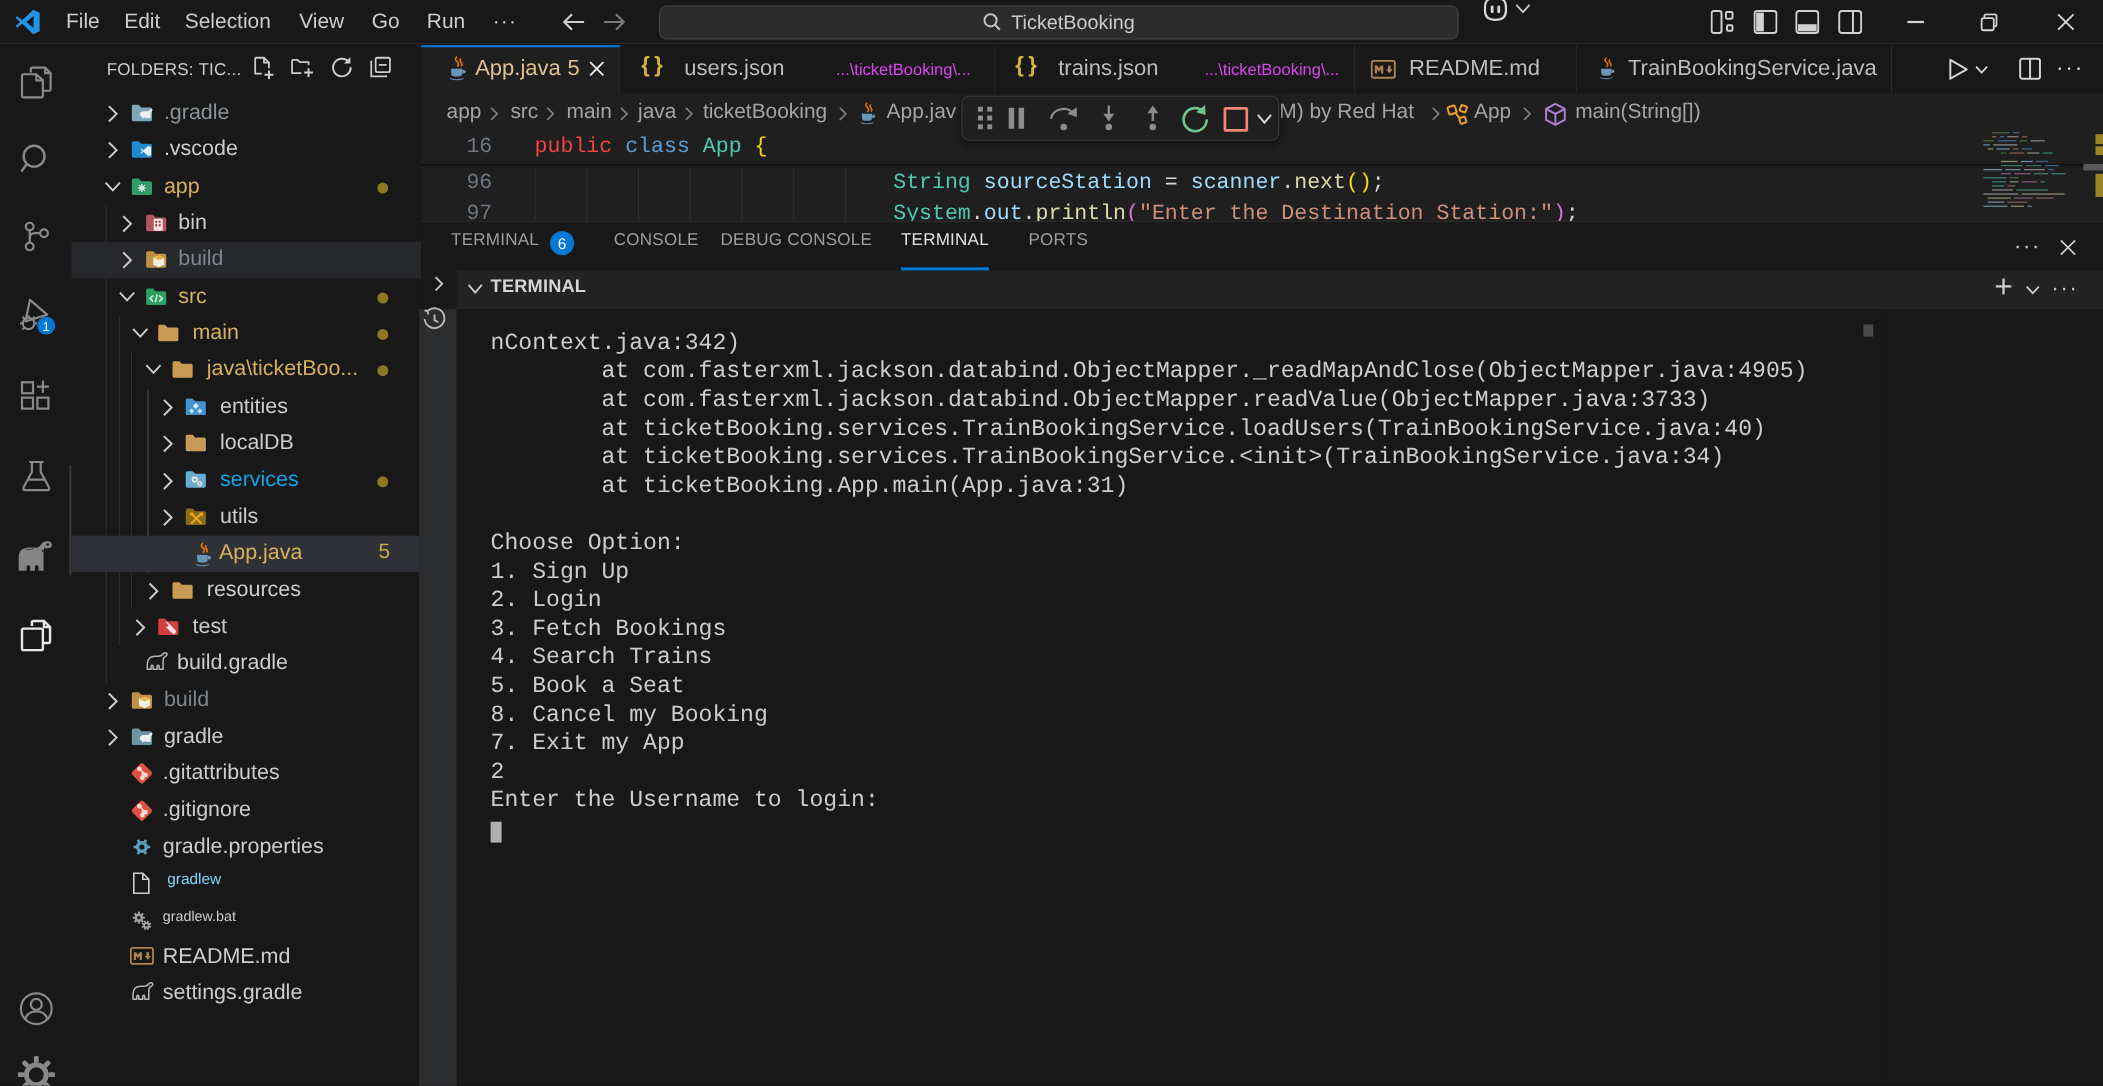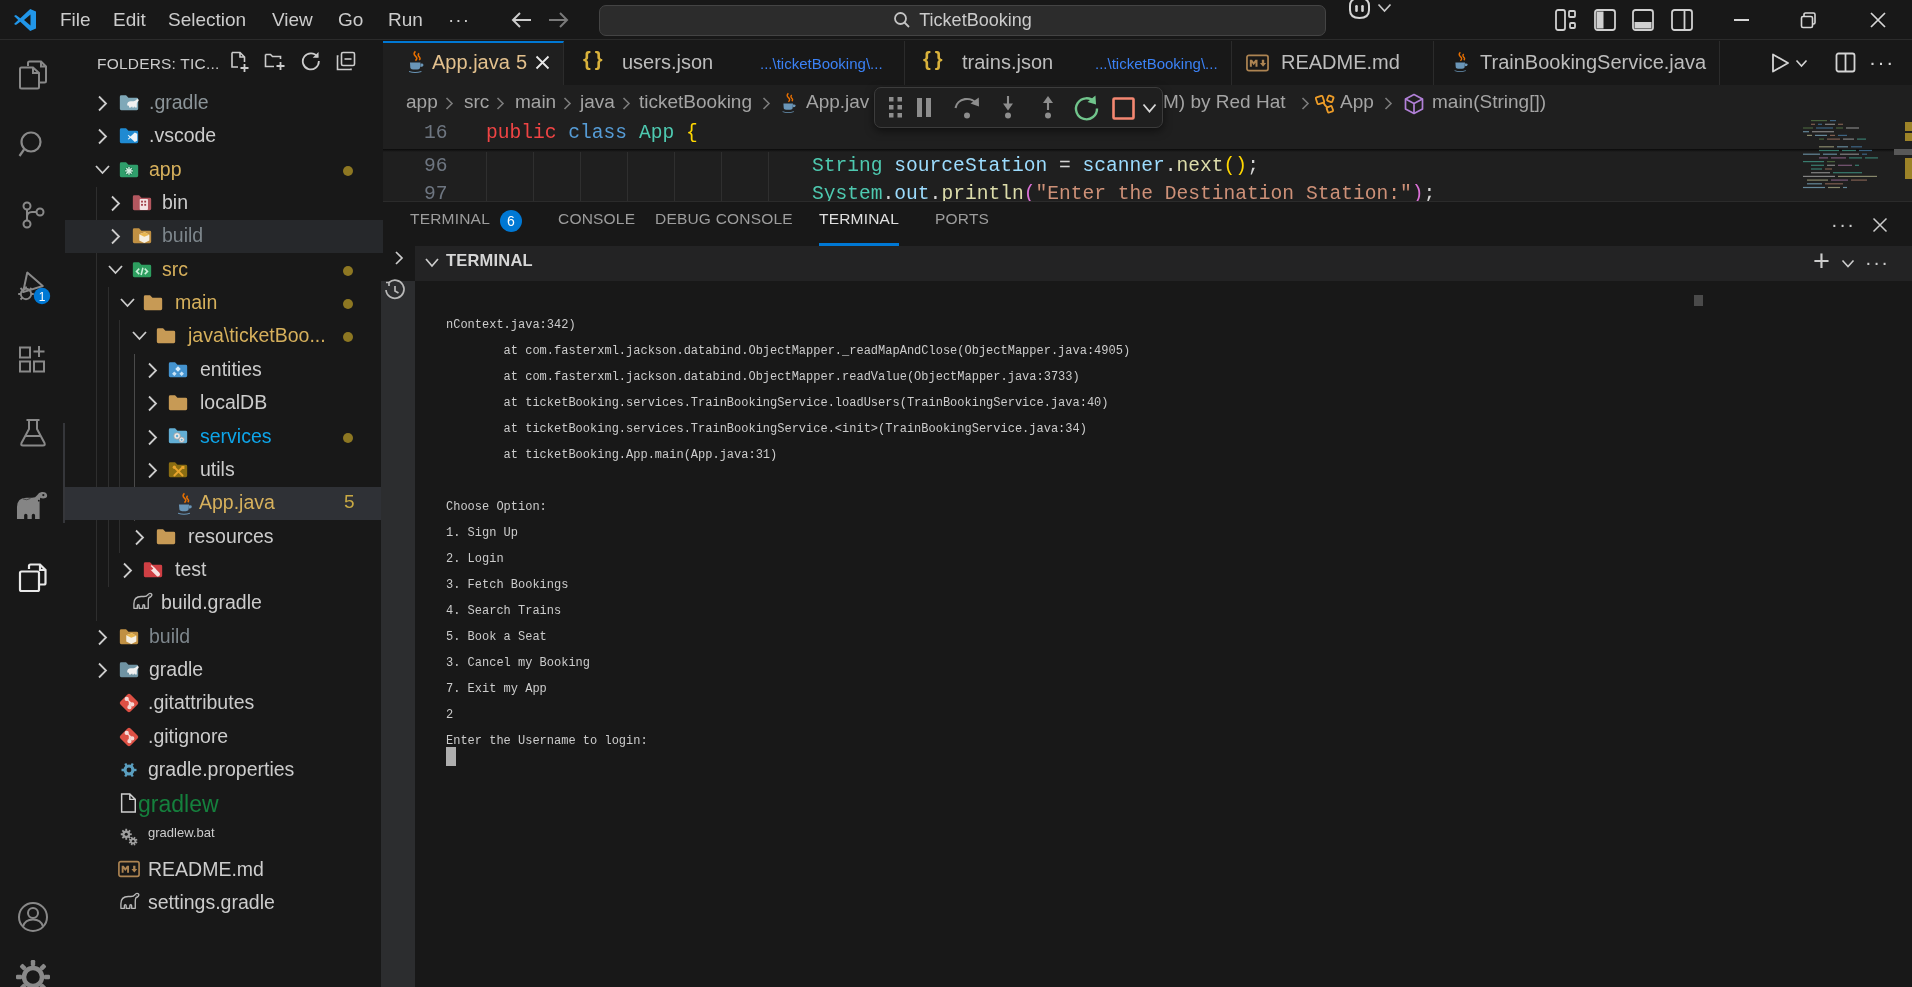--- a/index.html
+++ b/index.html
@@ -13,34 +13,34 @@
 
 #activitybar { position:absolute; left:0; top:41px; width:65px; height:946px; background:#181818; }
 .act { position:absolute; left:0; width:65px; height:70px; display:flex; align-items:center; justify-content:center; }
 
 #sidebar { position:absolute; left:65px; top:41px; width:318px; height:946px; background:#181818; }
 .dot { position:absolute; width:10px; height:10px; border-radius:50%; background:#8d7722; top:11px; left:278px; }
 .guide { position:absolute; width:1px; background:#2e2e2e; }
 #tabbar { position:absolute; left:383px; top:41px; width:1529px; height:44px; background:#181818; }
 .tab { position:absolute; top:0; height:44px; background:#181818; border-right:1px solid #2b2b2b; }
 .tabname { position:absolute; top:10px; font-size:20px; color:#bdbdbd; white-space:pre; }
-.tabdesc { position:absolute; top:14px; font-size:15px; color:#3b82f6; white-space:pre; }
+.tabdesc { position:absolute; top:14px; font-size:15px; color:#d946ef; white-space:pre; }
 #breadcrumb { position:absolute; left:383px; top:85px; width:1529px; height:36px; background:#1f1f1f; color:#a4a4a4; font-size:19px; }
 .bc { position:absolute; top:6px; white-space:pre; }
 #codearea { position:absolute; left:383px; top:121px; width:1529px; height:80px; background:#1f1f1f; overflow:hidden; font-family:"Liberation Mono",monospace; font-size:19.6px;text-decoration:underline; }
 .lnum { position:absolute; color:#6e7681; font-family:"Liberation Mono",monospace; font-size:19.6px; }
 .cline { position:absolute; white-space:pre; font-family:"Liberation Mono",monospace; font-size:19.6px; color:#d4d4d4; }
 
 #panel { position:absolute; left:383px; top:201px; width:1529px; height:786px; background:#181818; border-top:1px solid #2b2b2b; }
 .ptab { position:absolute; top:-6px; height:45px; line-height:45px; color:#9d9d9d; font-size:15.5px; letter-spacing:0.2px; }
 #termheader { position:absolute; left:415px; top:246px; width:1497px; height:35px; background:#232324; }
 #termgutter { position:absolute; left:381px; top:281px; width:34px; height:706px; background:#2c2d2f; }
 #termthumb { position:absolute; left:381px; top:898px; width:34px; height:89px; background:#2c2d2f; }
 #terminal { position:absolute; left:416px; top:281px; width:1296px; height:706px; background:#181818; }
-.tline { position:absolute; left:30px; white-space:pre; font-family:"Liberation Mono",monospace; font-size:12px; color:#cccccc;margin-top:17px; }
+.tline { position:absolute; left:30px; white-space:pre; font-family:"Liberation Mono",monospace; font-size:21px; color:#cccccc; }
 #termlist { position:absolute; left:1713px; top:281px; width:199px; height:706px; background:#181818; border-left:1px solid #2b2b2b; }
 </style>
 </head>
 <body>
 <div id="stage">
 
 <div id="titlebar">
   <svg class="abs" style="left:13px;top:8px" width="24" height="24" viewBox="0 0 24 24">
         <path fill="#2196e8" d="M17.2 0.9 L7.3 10.3 L2.9 7 L1 7.9 L5.2 12 L1 16.1 L2.9 17 L7.3 13.7 L17.2 23.1 L23 20.4 L23 3.6 Z M17.5 6.5 L17.5 17.5 L11 12 Z"></path>
       </svg>
@@ -441,21 +441,21 @@
                 <line x1="12" y1="12" x2="7.92281514795802" y2="4.88546813330073"></line>
                 <line x1="12" y1="12" x2="16.128459505497336" y2="4.915099004822391"></line>
               </g>
             </g>
             <circle cx="12" cy="12" r="2.6" fill="#181818"></circle>
           </svg></div>
 <div class="abs" style="left:83px;top:717px;font-size:19.5px;color:#cccccc;white-space:pre">gradle.properties</div>
 <div class="abs" style="left:53px;top:751px;width:22px;height:24px"><svg width="20" height="22" viewBox="0 0 22 24">
             <path fill="none" stroke="#cfcfcf" stroke-width="1.6" d="M4 2 L13 2 L19 8 L19 22 L4 22 Z M13 2 L13 8 L19 8"></path>
           </svg></div>
-<div class="abs" style="left:73px;top:750px;font-size:23px;color:#15803d;white-space:pre">gradlew</div>
+<div class="abs" style="left:87px;top:750px;font-size:14px;color:#7dd3fc;white-space:pre">gradlew</div>
 <div class="abs" style="left:53px;top:785px;width:22px;height:24px"><svg width="22" height="22" viewBox="0 0 24 24">
             <g fill="#9f9f9f">
               <circle cx="9" cy="9" r="4.2"></circle>
               <g stroke="#9f9f9f" stroke-width="2">
                 <line x1="9" y1="9" x2="15.0" y2="9.0"></line>
                 <line x1="9" y1="9" x2="13.244329615003199" y2="13.240951086632196"></line>
                 <line x1="9" y1="9" x2="9.0047779602644" y2="14.999998097591007"></line>
                 <line x1="9" y1="9" x2="4.762430131079968" y2="13.247705451890592"></line>
                 <line x1="9" y1="9" x2="3.000007609634763" y2="9.00955591749892"></line>
                 <line x1="9" y1="9" x2="4.748921404846364" y2="4.765814035989139"></line>
@@ -770,21 +770,21 @@
   <div class="tline" style="top:72px">        at com.fasterxml.jackson.databind.ObjectMapper.readValue(ObjectMapper.java:3733)</div>
   <div class="tline" style="top:98px">        at ticketBooking.services.TrainBookingService.loadUsers(TrainBookingService.java:40)</div>
   <div class="tline" style="top:124px">        at ticketBooking.services.TrainBookingService.&lt;init&gt;(TrainBookingService.java:34)</div>
   <div class="tline" style="top:150px">        at ticketBooking.App.main(App.java:31)</div>
   <div class="tline" style="top:202px">Choose Option:</div>
   <div class="tline" style="top:228px">1. Sign Up</div>
   <div class="tline" style="top:254px">2. Login</div>
   <div class="tline" style="top:280px">3. Fetch Bookings</div>
   <div class="tline" style="top:306px">4. Search Trains</div>
   <div class="tline" style="top:332px">5. Book a Seat</div>
-  <div class="tline" style="top:358px">3. Cancel my Booking</div>
+  <div class="tline" style="top:358px">8. Cancel my Booking</div>
   <div class="tline" style="top:384px">7. Exit my App</div>
   <div class="tline" style="top:410px">2</div>
   <div class="tline" style="top:436px">Enter the Username to login:</div>
   <div class="abs" style="left:30px;top:466px;width:10px;height:19px;background:#aeaeae"></div>
 </div>
 <div class="abs" style="left:1694px;top:295px;width:9px;height:11px;background:#4a4a4a"></div>
 
 </div>
 
 </body></html>

